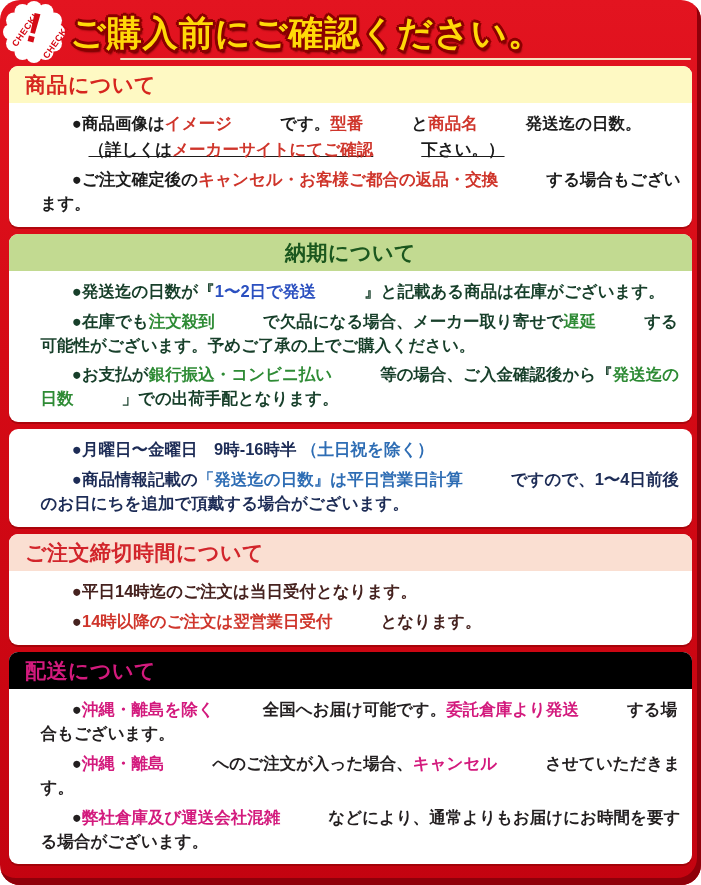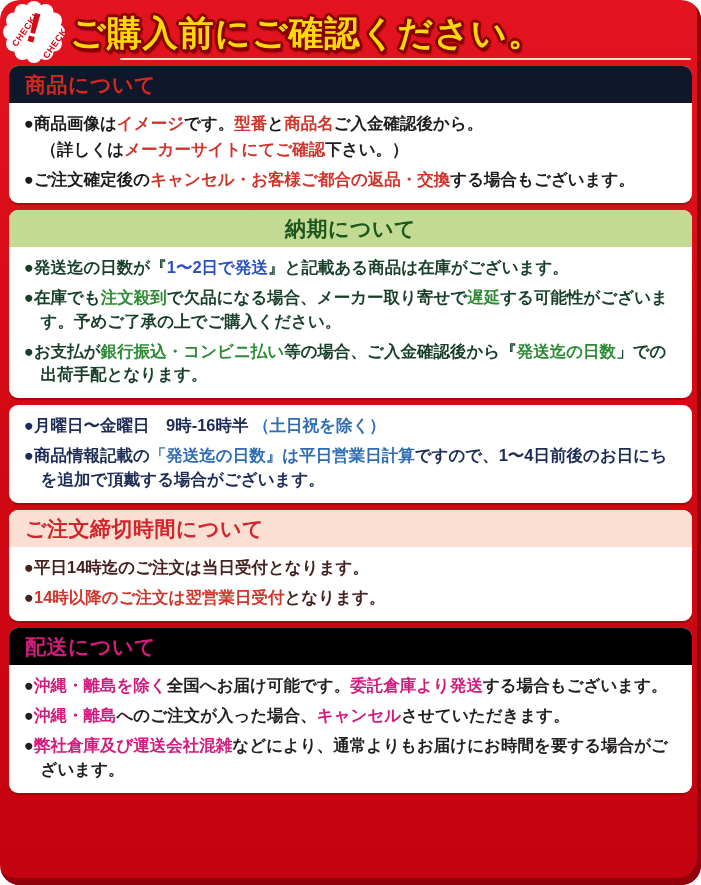--- a/index.html
+++ b/index.html
@@ -52,35 +52,35 @@
     border-radius:9px;
     box-shadow:0 2px 0 rgba(125,0,0,.45);
     overflow:hidden;
   }
   .sec-head{
     padding:5px 16px 4px 16px;
     font-size:21px;font-weight:800;letter-spacing:.5px;
   }
   .sec-body{padding:9px 10px 11px 15px;font-size:16.5px;font-weight:700;line-height:1.45;}
   .bullet{margin:0 0 6px 0;padding-left:1em;text-indent:-1em;}
-  .bullet.cont{padding-left:1em;text-indent:0;margin-top:-4px;}
+  .bullet.cont{padding-left:1em;text-indent:0;margin-top:-4px;text-decoration:underline;}
   .bullet:last-child{margin-bottom:0;}
   
-  .t-tan    .sec-head{background:#0f172a;color:#d6261f;}
+  .t-tan    .sec-head{background:#fef9c3;color:#d6261f;}
   .t-tan    .sec-body{color:#1c1c1c;}
   .t-green  .sec-head{background:#c2da91;color:#1b571e;text-align:center;}
   .t-green  .sec-body{color:#173f2a;}
   .t-blue   .sec-head{background:#cfe4f3;color:#1c3f97;}
   .t-blue   .sec-body{color:#1d2c56;}
   .t-salmon .sec-head{background:#fadfd2;color:#d2252b;}
   .t-salmon .sec-body{color:#45221f;}
   .t-pink   .sec-head{background:#000000;color:#d31a7d;}
   .t-pink   .sec-body{color:#231f20;}
   
-  .c-b{color:inherit;}
+  .c-b{color:inherit;margin-left:48px;}
   .c-red{color:#cf352b;}
   .c-blue{color:#2b50c0;}
   .c-lblue{color:#2e6db4;margin-top:30px;}
   .c-green{color:#2e8b35;text-align:center;}
   .c-pink{color:#d31a7d;}
 </style>
 </head>
 <body>
 
 <div class="poster">
@@ -93,21 +93,21 @@
       <span class="badge-check check-br">CHECK!</span>
       <span class="badge-excl">!</span>
     </div>
     <h1 class="hdr-title">ご購入前にご確認ください。</h1>
     <div class="hdr-underline"></div>
   </div>
 
   <div class="sec t-tan">
     <div class="sec-head">商品について</div>
     <div class="sec-body">
-        <p class="bullet"><span class="c-b">●商品画像は</span><span class="c-red">イメージ</span><span class="c-b">です。</span><span class="c-red">型番</span><span class="c-b">と</span><span class="c-red">商品名</span><span class="c-b">ご入金確認後から。</span></p>
+        <p class="bullet"><span class="c-b">●商品画像は</span><span class="c-red">イメージ</span><span class="c-b">です。</span><span class="c-red">型番</span><span class="c-b">と</span><span class="c-red">商品名</span><span class="c-b">発送迄の日数。</span></p>
         <p class="bullet cont"><span class="c-b">（詳しくは</span><span class="c-red">メーカーサイトにてご確認</span><span class="c-b">下さい。）</span></p>
         <p class="bullet"><span class="c-b">●ご注文確定後の</span><span class="c-red">キャンセル・お客様ご都合の返品・交換</span><span class="c-b">する場合もございます。</span></p>
       </div>
   </div>
 
   <div class="sec t-green">
     <div class="sec-head">納期について</div>
     <div class="sec-body">
         <p class="bullet"><span class="c-b">●発送迄の日数が『</span><span class="c-blue">1〜2日で発送</span><span class="c-b">』と記載ある商品は在庫がございます。</span></p>
         <p class="bullet"><span class="c-b">●在庫でも</span><span class="c-green">注文殺到</span><span class="c-b">で欠品になる場合、メーカー取り寄せで</span><span class="c-green">遅延</span><span class="c-b">する可能性がございます。予めご了承の上でご購入ください。</span></p>

